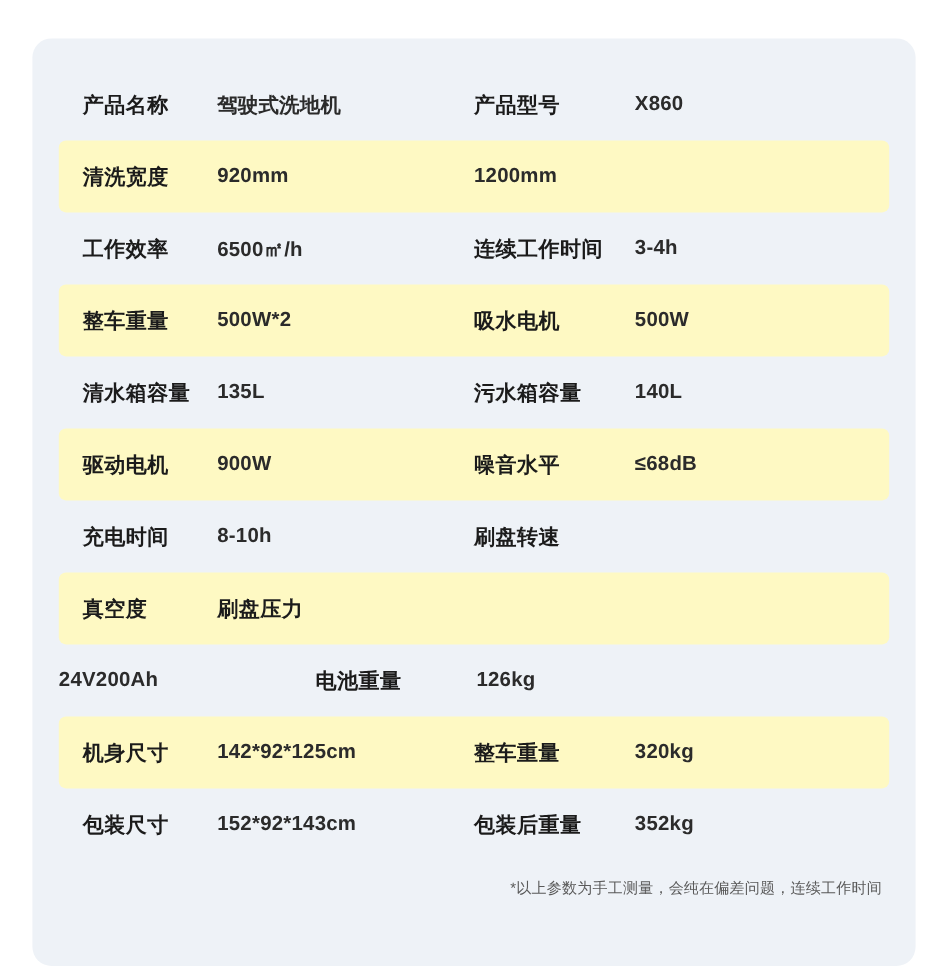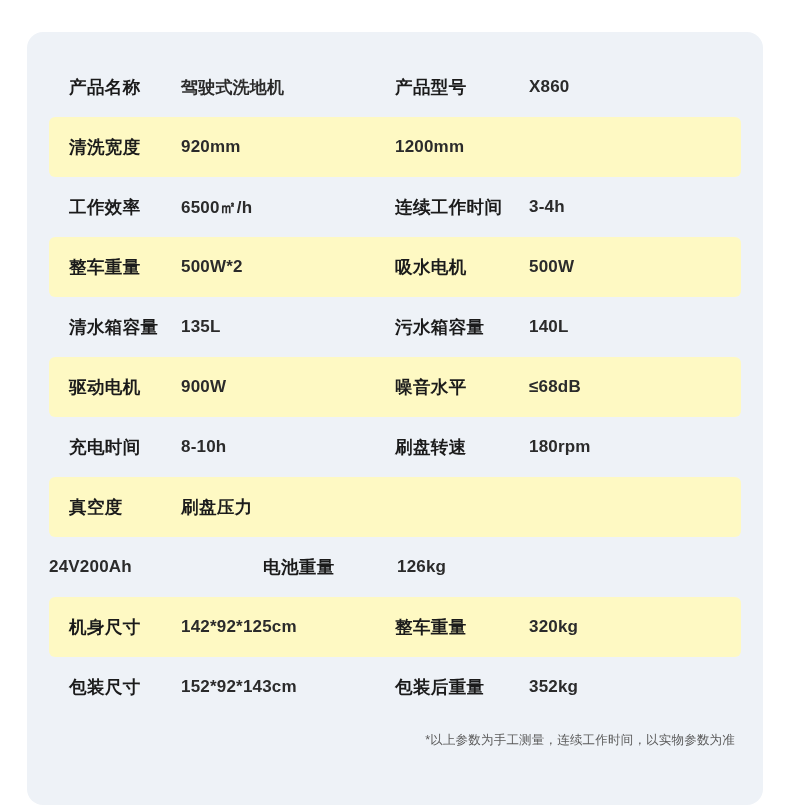--- a/index.html
+++ b/index.html
@@ -120,21 +120,20 @@
       <div class="cell label">驱动电机</div>
       <div class="cell value">900W</div>
       <div class="cell label right">噪音水平</div>
       <div class="cell value right">≤68dB</div>
     </div>
 
     <div class="spec-row">
       <div class="cell label">充电时间</div>
       <div class="cell value">8-10h</div>
       <div class="cell label right">刷盘转速</div>
-      <div class="cell value right">180rpm</div>
     </div>
 
     <div class="spec-row alt">
       <div class="cell label">真空度</div>
       <div class="cell label right">刷盘压力</div>
     </div>
 
     <div class="spec-row">
       <div class="cell value">24V200Ah</div>
       <div class="cell label right">电池重量</div>
@@ -150,15 +149,15 @@
 
     <div class="spec-row">
       <div class="cell label">包装尺寸</div>
       <div class="cell value">152*92*143cm</div>
       <div class="cell label right">包装后重量</div>
       <div class="cell value right">352kg</div>
     </div>
 
   </div>
 
-  <div class="footnote">*以上参数为手工测量，连续工作时间，以实物参数为准</div>
+  <div class="footnote">*以上参数为手工测量，会纯在偏差问题，连续工作时间</div>
 
 </div>
 
 </body></html>

